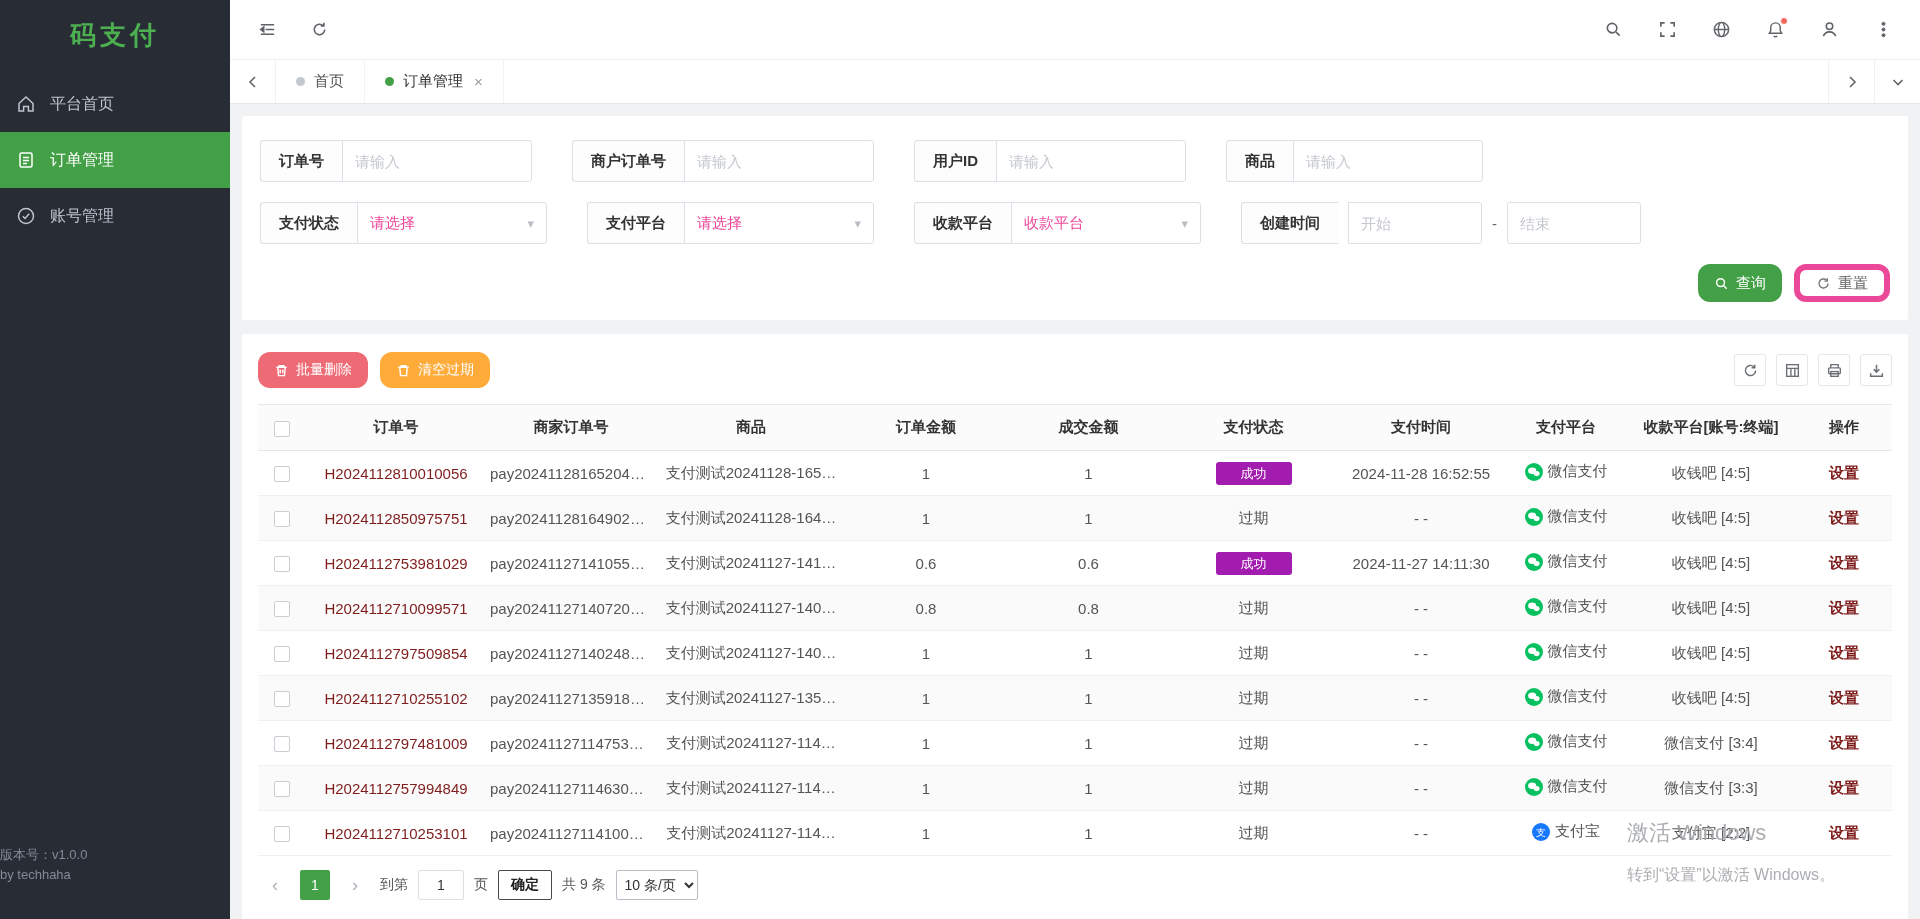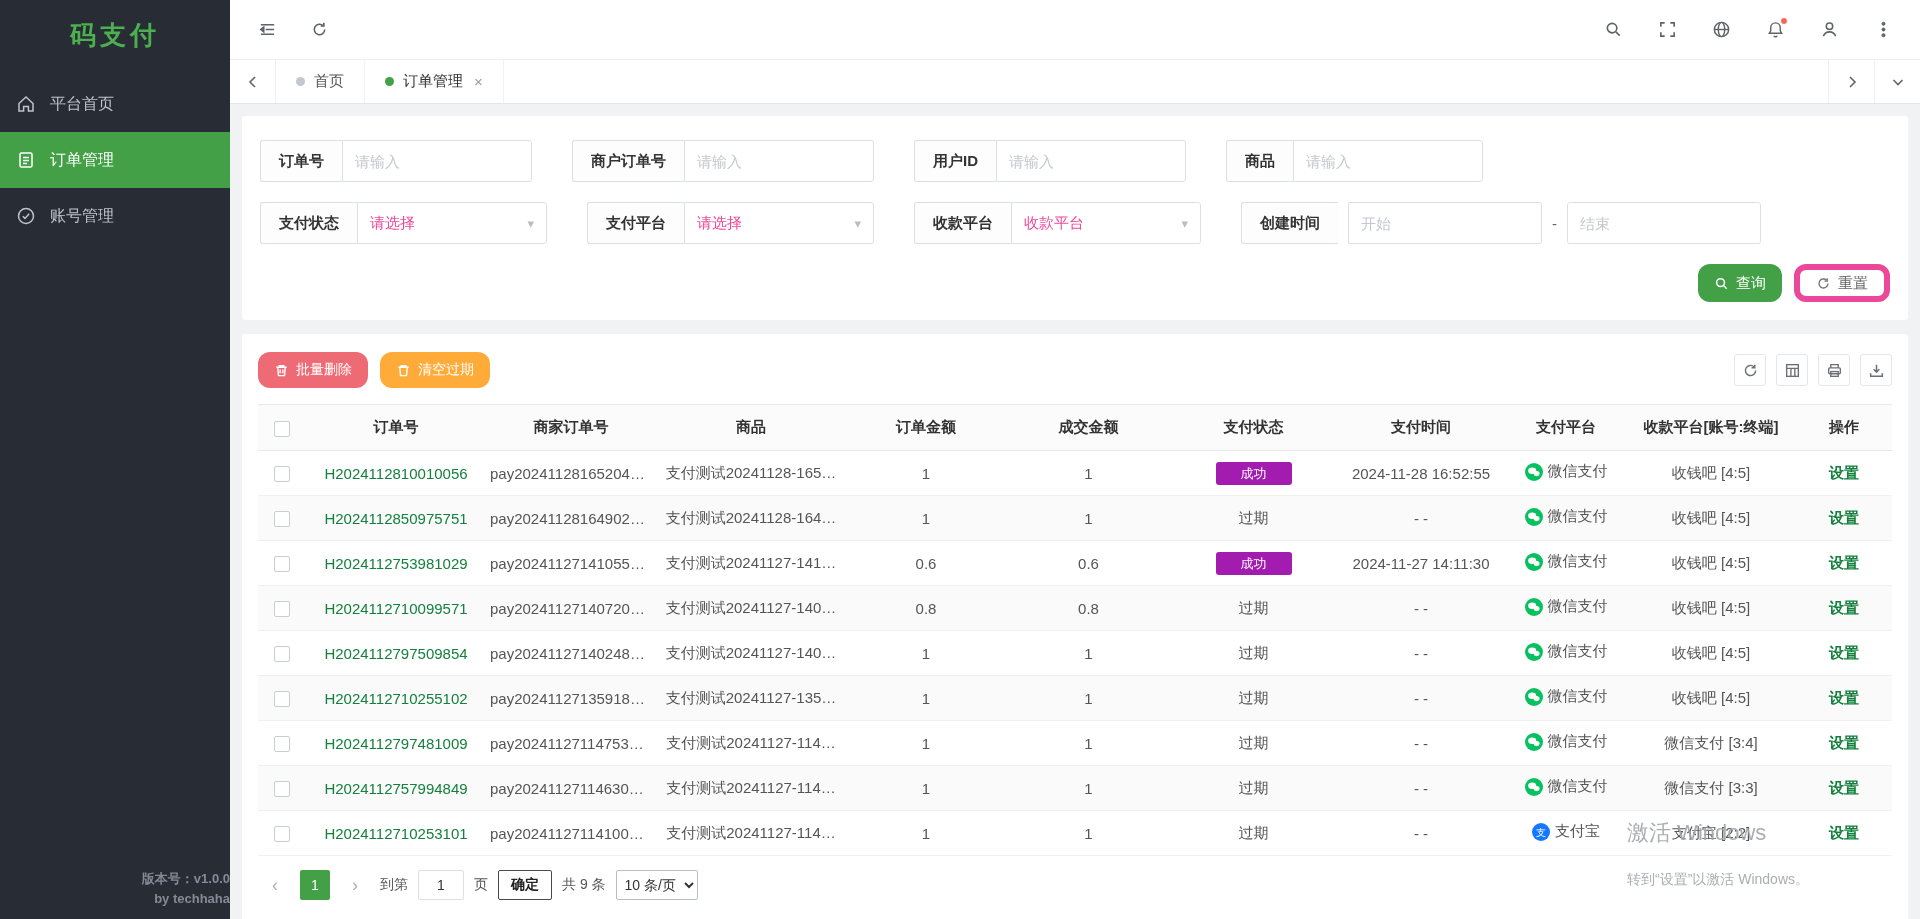--- a/index.html
+++ b/index.html
@@ -22,22 +22,22 @@
   .menu { margin-top:6px; }
   .menu-item {
     height:56px; display:flex; align-items:center; gap:14px;
     padding-left:16px; color:#bfc4cd; font-size:16px; cursor:pointer;
   }
   .menu-item .mi-icon { width:20px; height:20px; display:inline-flex; }
   .menu-item.active { background:#43a047; color:#fff; }
   .menu-item.active svg * { stroke:#fff; }
   .menu-item svg * { stroke:#bfc4cd; }
   .sidebar-version {
-    position:absolute; bottom:10px; left:0; right:0; text-align:right;
-    color:#848a96; font-size:13px; line-height:1.55;font-weight:bold;
+    position:absolute; bottom:34px; left:0; right:0; text-align:left;
+    color:#848a96; font-size:13px; line-height:1.55;
   }
   
   .main { position:absolute; left:230px; top:0; right:0; bottom:0; display:flex; flex-direction:column; }
   .topbar {
     height:60px; background:#fff; border-bottom:1px solid #f0f0f0;
     display:flex; align-items:center; justify-content:space-between; padding:0 26px;
   }
   .topbar-left, .topbar-right { display:flex; align-items:center; }
   .topbar-left { gap:30px; }
   .topbar-right { gap:32px; }
@@ -84,21 +84,21 @@
   }
   .finput::placeholder { color:#c4c8cf; }
   .fselect {
     width:190px; height:42px; border:1px solid #dcdfe6; border-radius:0 3px 3px 0;
     display:flex; align-items:center; justify-content:space-between;
     padding:0 12px; cursor:pointer; background:#fff;
   }
   .fselect .ph { color:#ec4899; font-size:15px; }
   .fselect .chev { color:#b9bdc5; font-size:13px; }
   .date-wrap { display:flex; align-items:center; gap:10px; }
-  .finput.date { width:194px; border-radius:0 3px 3px 0; }
+  .finput.date { width:134px; border-radius:0 3px 3px 0; }
   .finput.date.end { border-radius:3px; }
   .date-sep { color:#666; font-size:15px; }
   .filter-actions { display:flex; justify-content:flex-end; gap:12px; margin-bottom:0; }
   .btn {
     height:38px; display:inline-flex; align-items:center; gap:7px;
     padding:0 16px; border-radius:12px; font-size:15px; cursor:pointer; border:none;
     font-family:"Liberation Sans","DejaVu Sans",sans-serif;
   }
   .btn svg { width:15px; height:15px; }
   .btn-query { background:#43a047; color:#fff; }
@@ -129,38 +129,38 @@
   tbody td {
     height:45px; font-size:15px; color:#555; text-align:center;
     border-bottom:1px solid #eef0f2; white-space:nowrap; overflow:hidden; text-overflow:ellipsis;
     padding:0 4px;
   }
   tbody tr.striped td { background:#fafafa; }
   .cb {
     display:inline-block; width:16px; height:16px; border:1px solid #c9cdd4;
     border-radius:2px; background:#fff; cursor:pointer; vertical-align:middle;
   }
-  .link { color:#15803d; text-decoration:none; cursor:pointer; }
+  .link { color:#7f1d1d; text-decoration:none; cursor:pointer; }
   .link.action { font-weight:bold; }
   .badge-success { background:#a21caf; color:#fff; font-size:13px; padding:4px 25px; border-radius:3px; }
   .status-plain { color:#555; }
   .plat { display:inline-flex; align-items:center; gap:5px; }
   .plat-icon { width:18px; height:18px; display:inline-flex; }
   .plat-icon svg { width:18px; height:18px; }
   
   .pagination { display:flex; align-items:center; gap:10px; padding:14px 2px 10px; font-size:14px; color:#555; }
   .pg-btn { width:30px; height:30px; display:inline-flex; align-items:center; justify-content:center; color:#aab0b8; font-size:18px; cursor:pointer; }
   .pg-cur { width:30px; height:30px; display:inline-flex; align-items:center; justify-content:center; background:#43a047; color:#fff; border-radius:2px; font-size:14px; cursor:pointer; }
   .pg-input { width:46px; height:30px; border:1px solid #dcdfe6; border-radius:2px; text-align:center; font-size:14px; color:#333; outline:none; }
   .pg-confirm { height:30px; padding:0 12px; background:#fff; border:1px solid #4a4a4a; border-radius:2px; font-weight:bold; font-size:14px; color:#222; cursor:pointer; }
   .pg-size { height:30px; border:1px solid #b9bdc5; border-radius:2px; font-size:14px; color:#333; padding:0 4px; background:#fff; cursor:pointer; font-family:"Liberation Sans","DejaVu Sans",sans-serif; }
   
   .watermark { position:absolute; left:1627px; top:818px; color:#a2a5a9; opacity:.9; z-index:9; pointer-events:none; }
   .watermark .wm1 { font-size:22px; }
-  .watermark .wm2 { font-size:14px; margin-top:23px; }
+  .watermark .wm2 { font-size:16px; margin-top:17px; }
 </style>
 </head>
 <body>
 
 <aside class="sidebar">
   <div class="logo">码支付</div>
   <nav class="menu">
     <div class="menu-item">
       <span class="mi-icon">
         <svg viewBox="0 0 20 20" fill="none" stroke-width="1.5">

